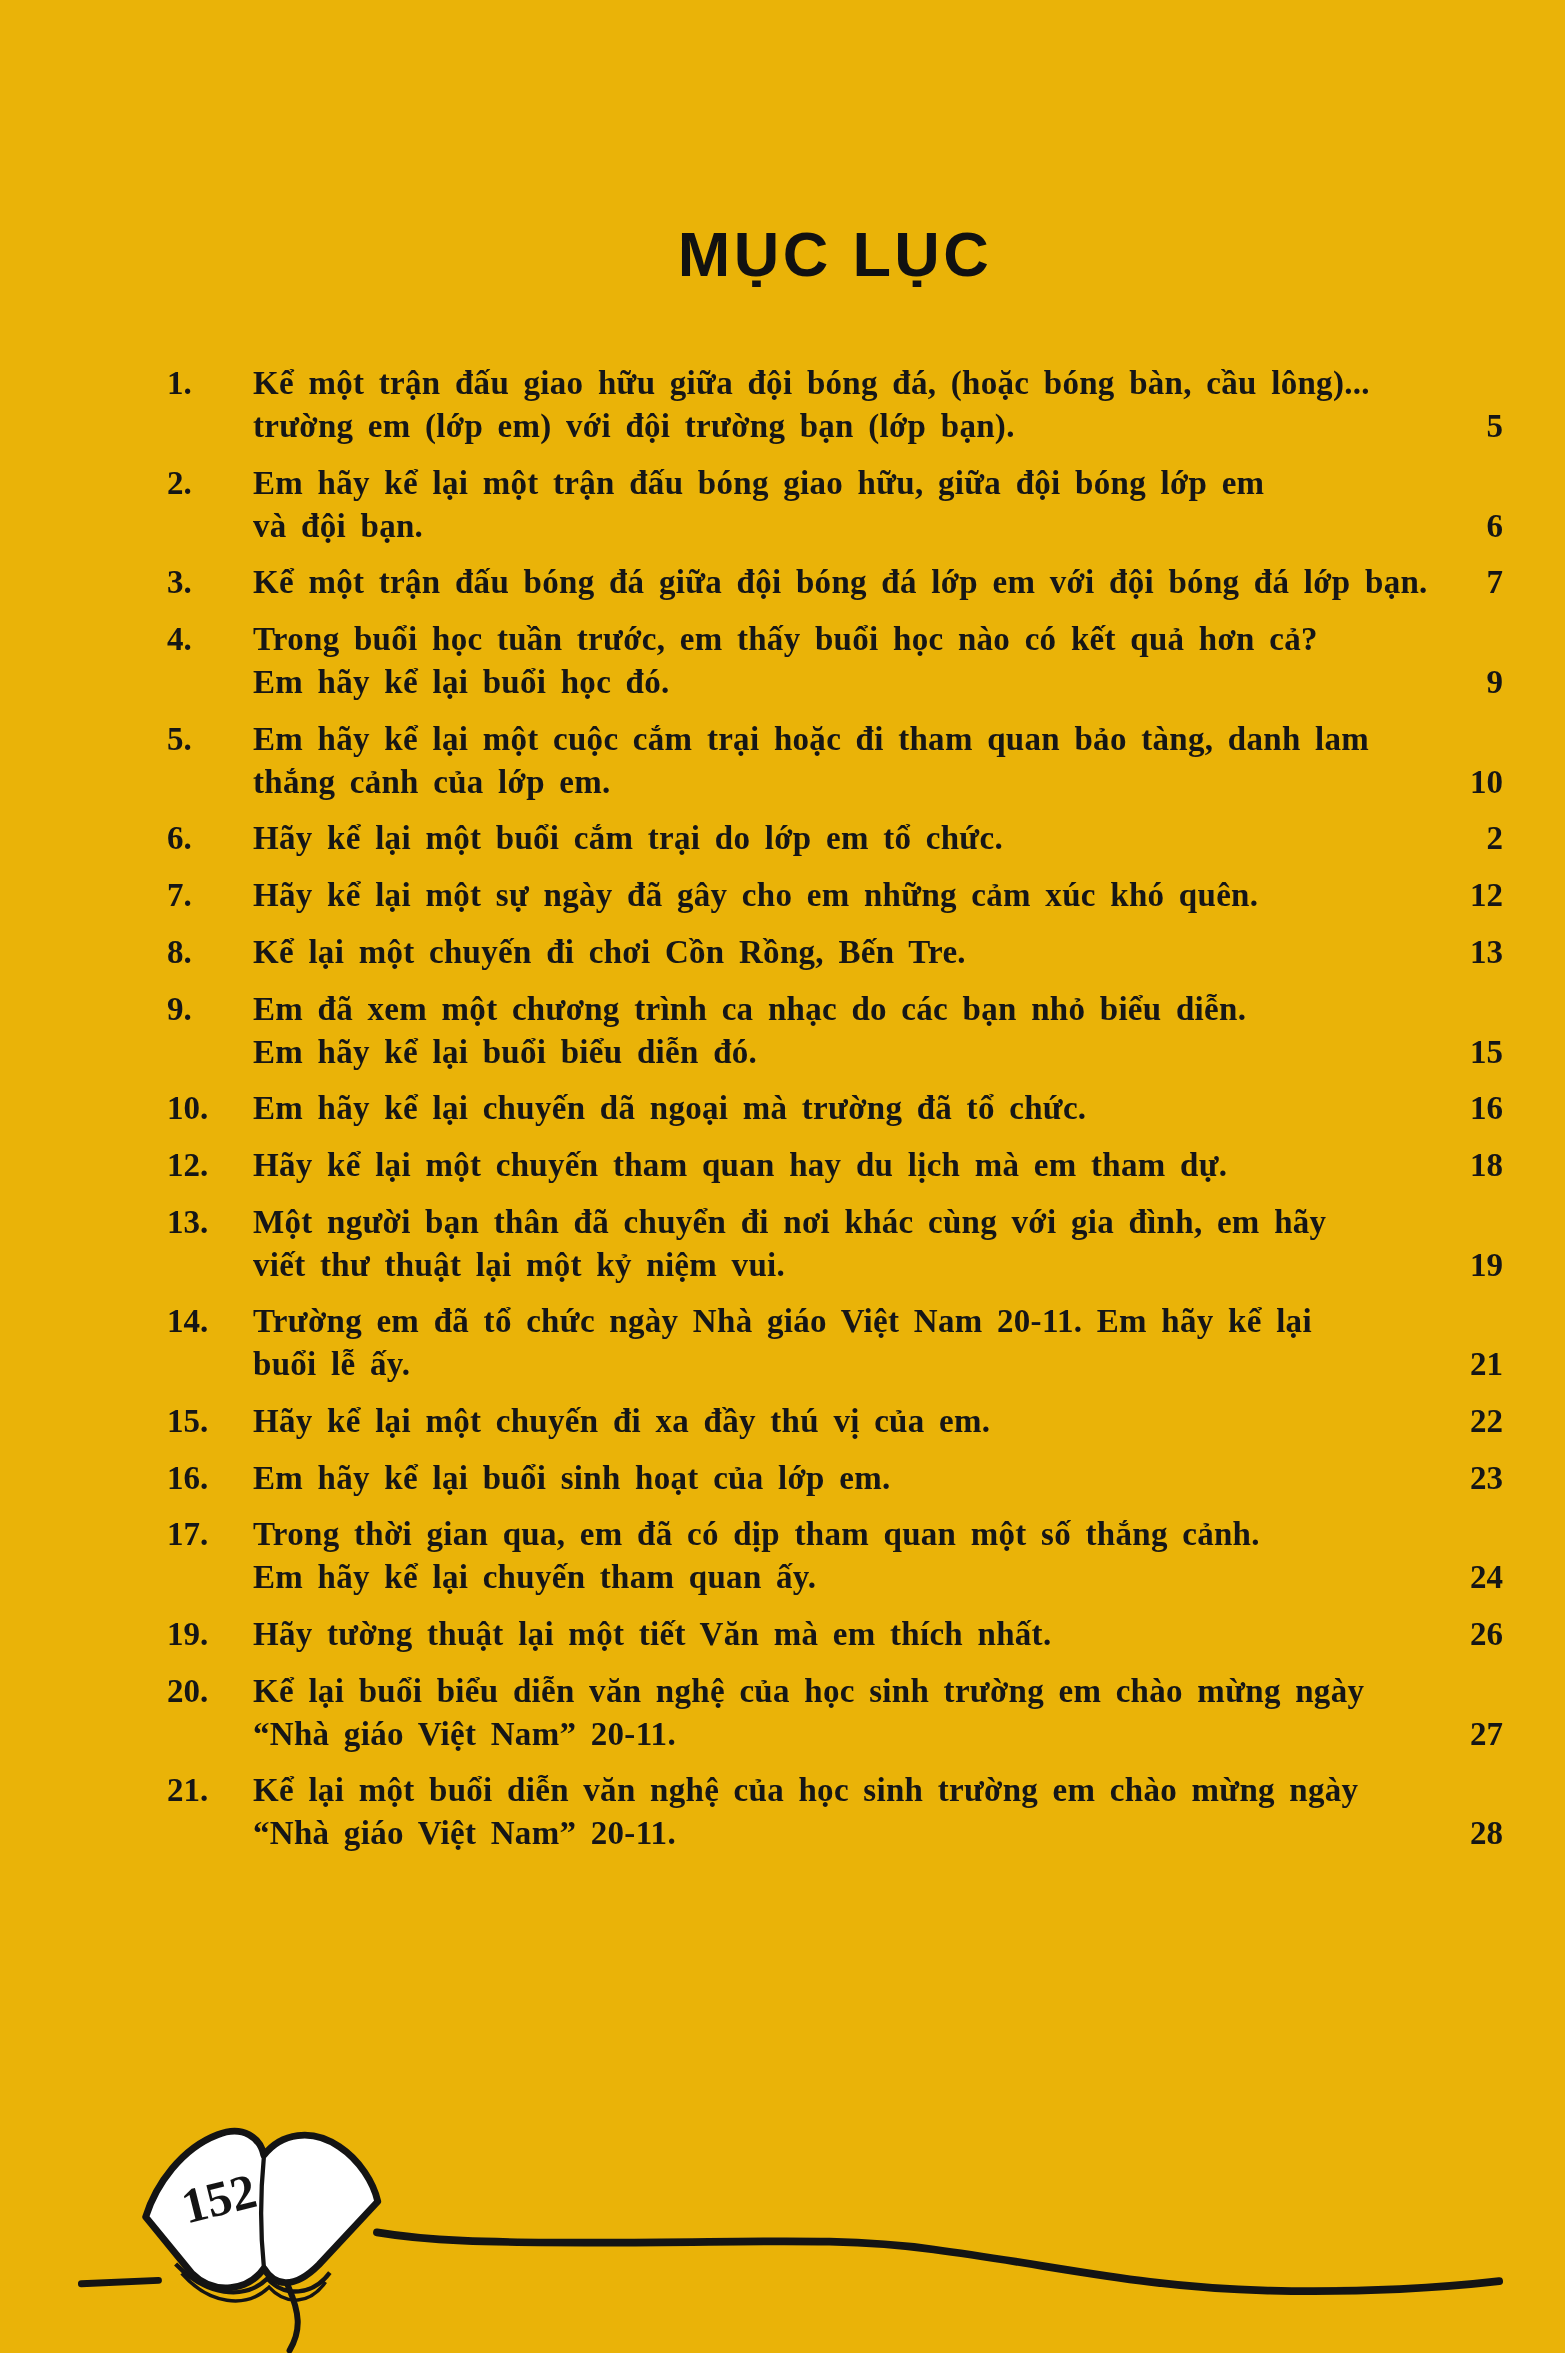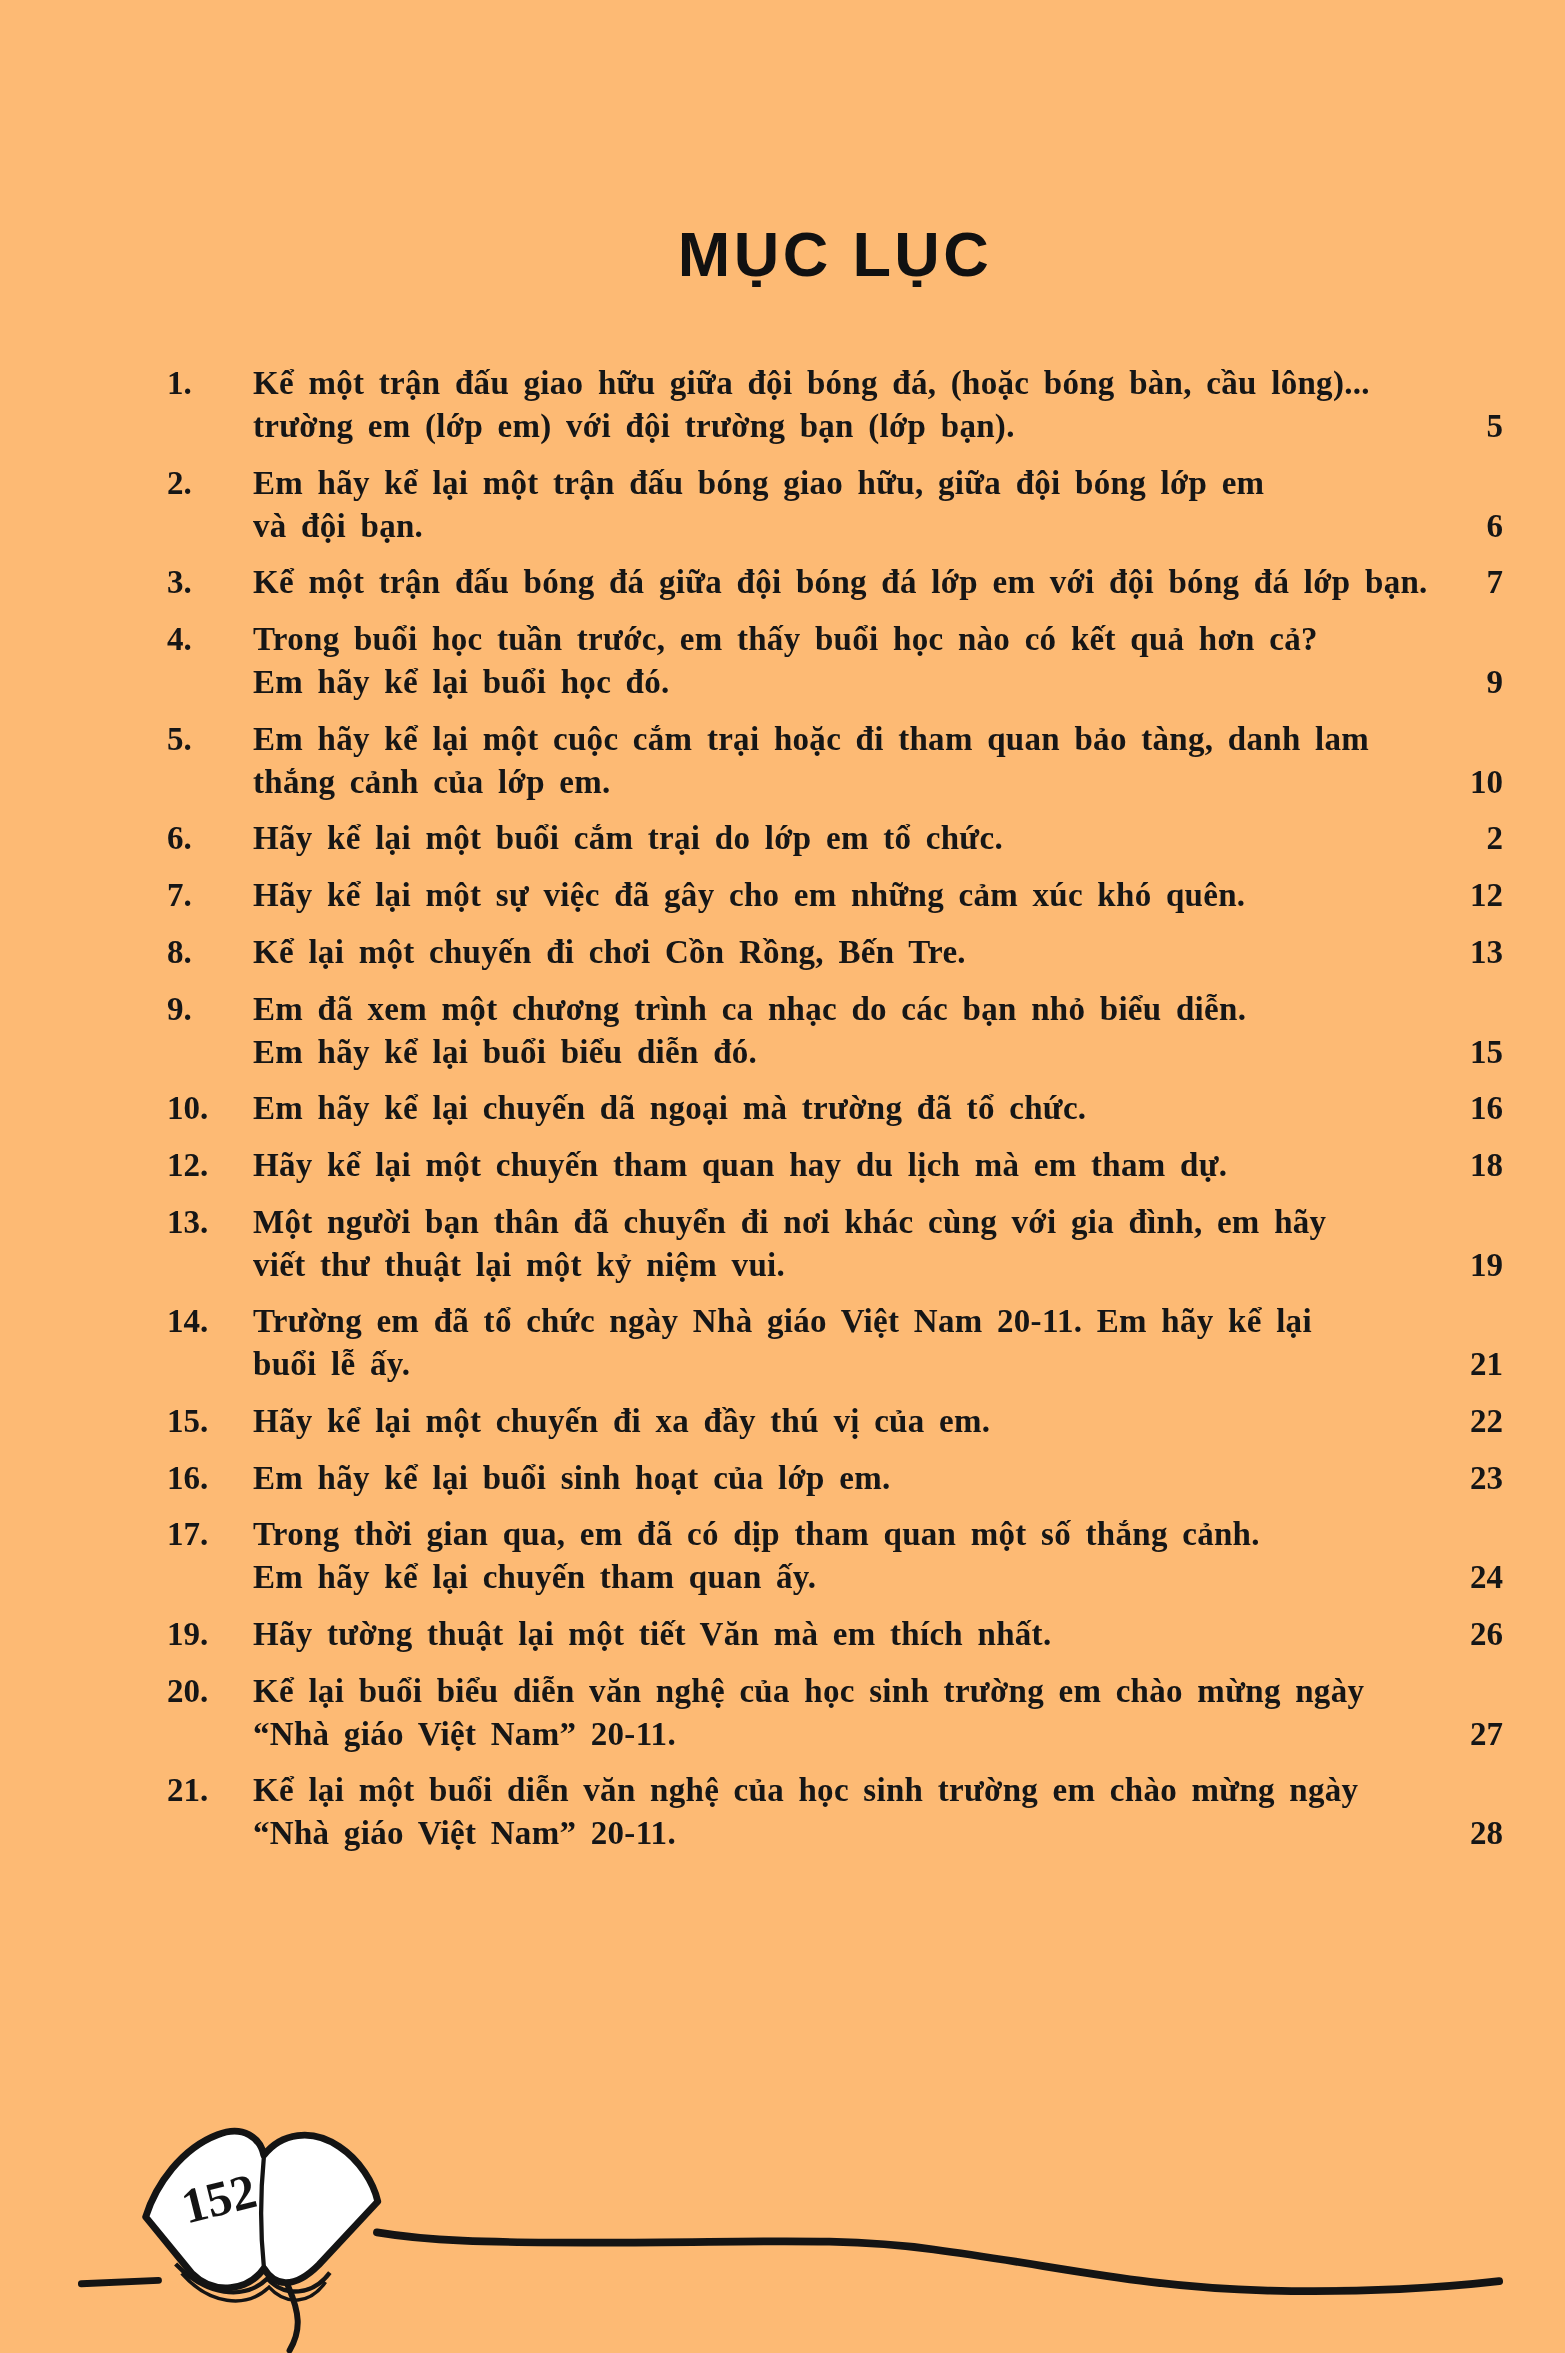--- a/index.html
+++ b/index.html
@@ -1,20 +1,20 @@
 <!DOCTYPE html>
 <html style="font-size:13.7px"><head>
 <meta charset="utf-8">
 <style>
   html,body { margin:0; padding:0; background:#e8e8e8; }
   .page {
     position:relative;
     width:1566px; height:2354px;
     margin:0 auto;
-    background:#fdba74;
+    background:#eab308;
     overflow:hidden;
     font-family:"Liberation Serif", serif;
     color:#161616;
   }
   .content {
     position:absolute;
     left:167px; top:0;
     width:1336px;
   }
   .doc-title {
@@ -105,21 +105,21 @@
 thắng cảnh của lớp em.</div>
         <div class="toc-page">10</div>
       </div>
       <div class="toc-item">
         <div class="toc-num">6.</div>
         <div class="toc-text">Hãy kể lại một buổi cắm trại do lớp em tổ chức.</div>
         <div class="toc-page">2</div>
       </div>
       <div class="toc-item">
         <div class="toc-num">7.</div>
-        <div class="toc-text">Hãy kể lại một sự việc đã gây cho em những cảm xúc khó quên.</div>
+        <div class="toc-text">Hãy kể lại một sự ngày đã gây cho em những cảm xúc khó quên.</div>
         <div class="toc-page">12</div>
       </div>
       <div class="toc-item">
         <div class="toc-num">8.</div>
         <div class="toc-text">Kể lại một chuyến đi chơi Cồn Rồng, Bến Tre.</div>
         <div class="toc-page">13</div>
       </div>
       <div class="toc-item">
         <div class="toc-num">9.</div>
         <div class="toc-text">Em đã xem một chương trình ca nhạc do các bạn nhỏ biểu diễn.

